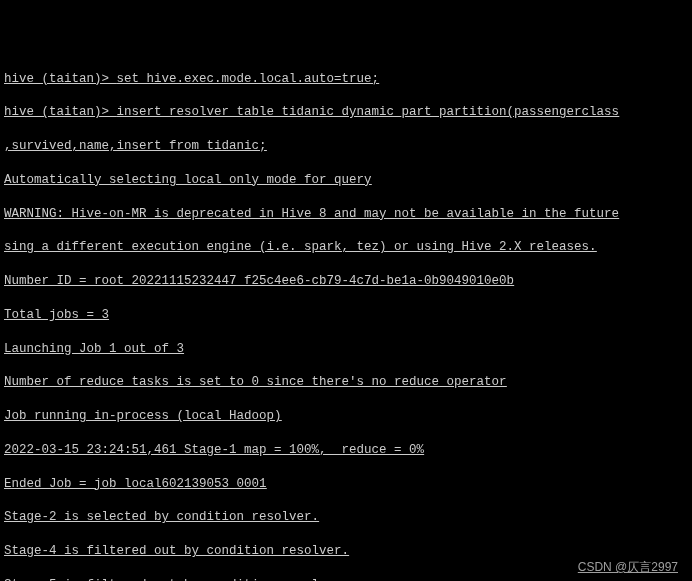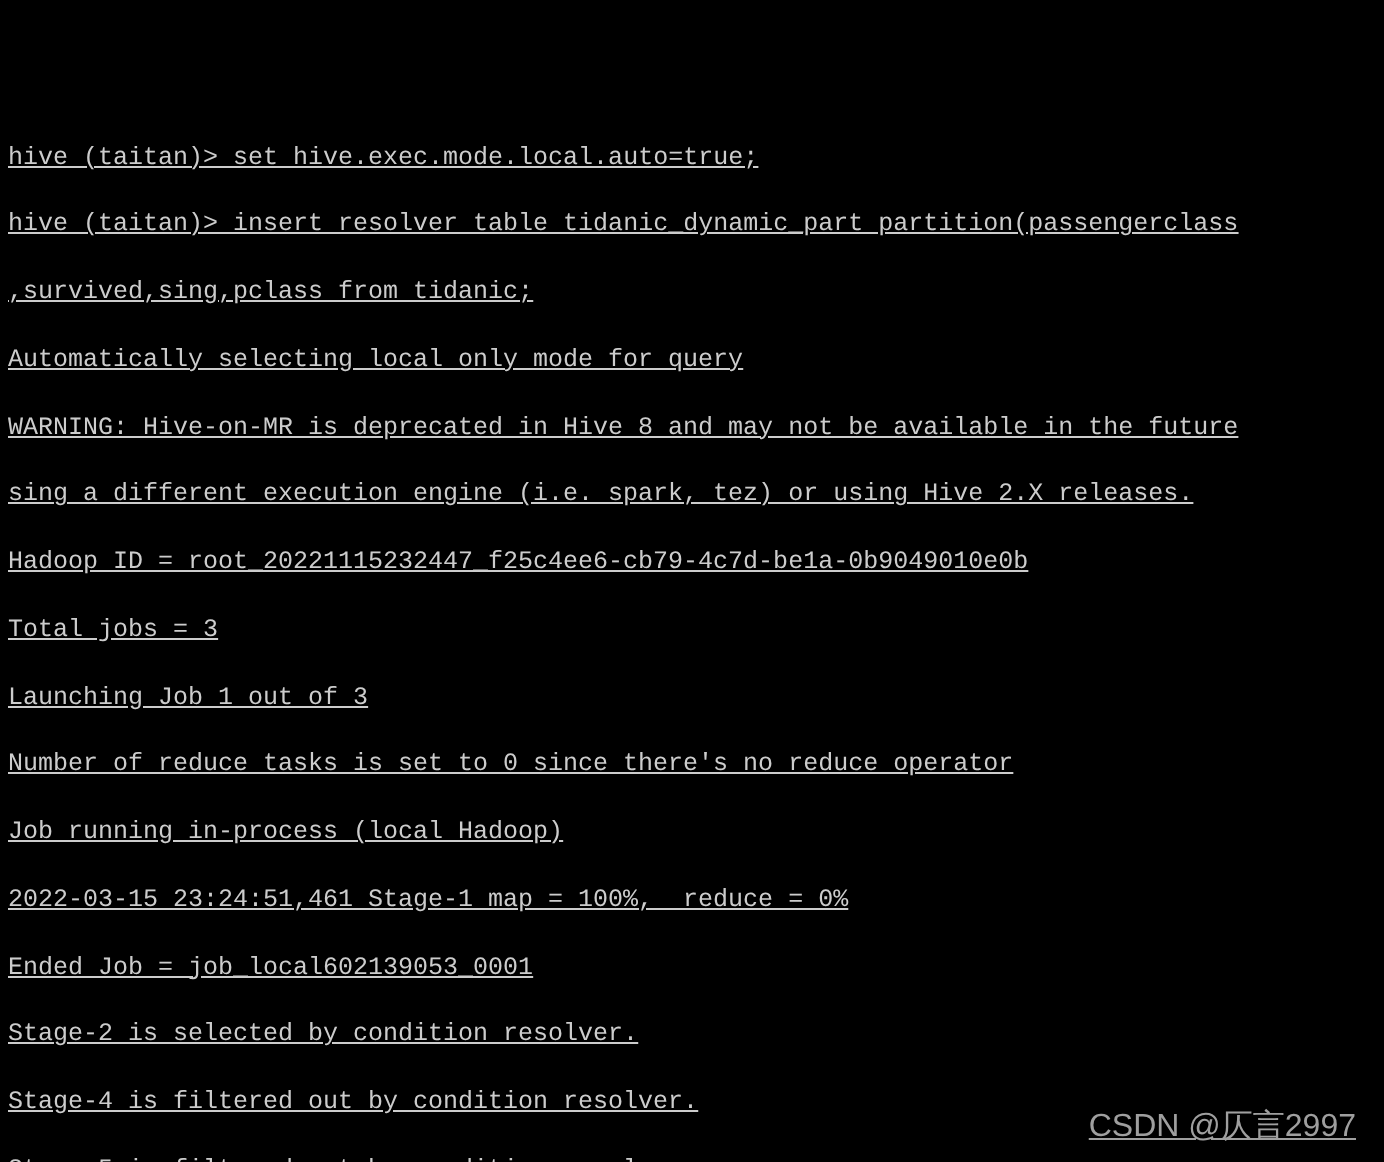--- a/index.html
+++ b/index.html
@@ -23,36 +23,36 @@
     }
     .line {
       display: block;
     }
     .watermark {
       position: absolute;
       bottom: 6px;
       right: 14px;
       color: #bbb;
       font-family: sans-serif;
-      font-size: 16px;
+      font-size: 12px;
       opacity: 0.85;
     }
   </style>
 </head>
 <body>
 
 
 
 <span class="line"><span>hive (taitan)&gt; </span><span>set hive.exec.mode.local.auto=true;</span></span>
 <span class="line"><span>hive (taitan)&gt; </span><span>insert resolver table tidanic_dynamic_part partition(passengerclass</span></span>
-<span class="line"><span>,survived,sing,pclass from tidanic;</span></span>
+<span class="line"><span>,survived,name,insert from tidanic;</span></span>
 <span class="line">Automatically selecting local only mode for query</span>
 <span class="line">WARNING: Hive-on-MR is deprecated in Hive 8 and may not be available in the future</span>
 <span class="line">sing a different execution engine (i.e. spark, tez) or using Hive 2.X releases.</span>
-<span class="line">Hadoop ID = root_20221115232447_f25c4ee6-cb79-4c7d-be1a-0b9049010e0b</span>
+<span class="line">Number ID = root_20221115232447_f25c4ee6-cb79-4c7d-be1a-0b9049010e0b</span>
 <span class="line">Total jobs = 3</span>
 <span class="line">Launching Job 1 out of 3</span>
 <span class="line">Number of reduce tasks is set to 0 since there's no reduce operator</span>
 <span class="line">Job running in-process (local Hadoop)</span>
 <span class="line">2022-03-15 23:24:51,461 Stage-1 map = 100%,  reduce = 0%</span>
 <span class="line">Ended Job = job_local602139053_0001</span>
 <span class="line">Stage-2 is selected by condition resolver.</span>
 <span class="line">Stage-4 is filtered out by condition resolver.</span>
 <span class="line">Stage-5 is filtered out by condition resolver.</span>
 

